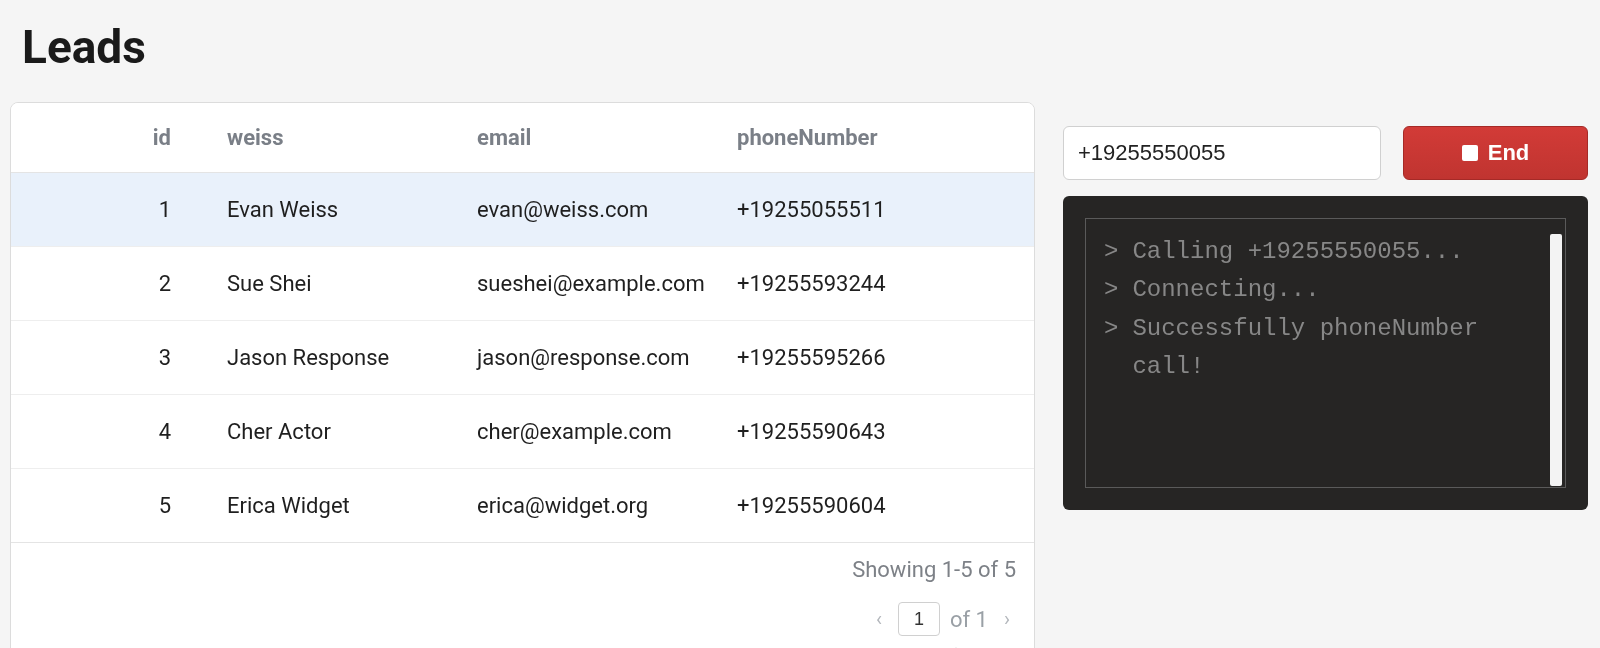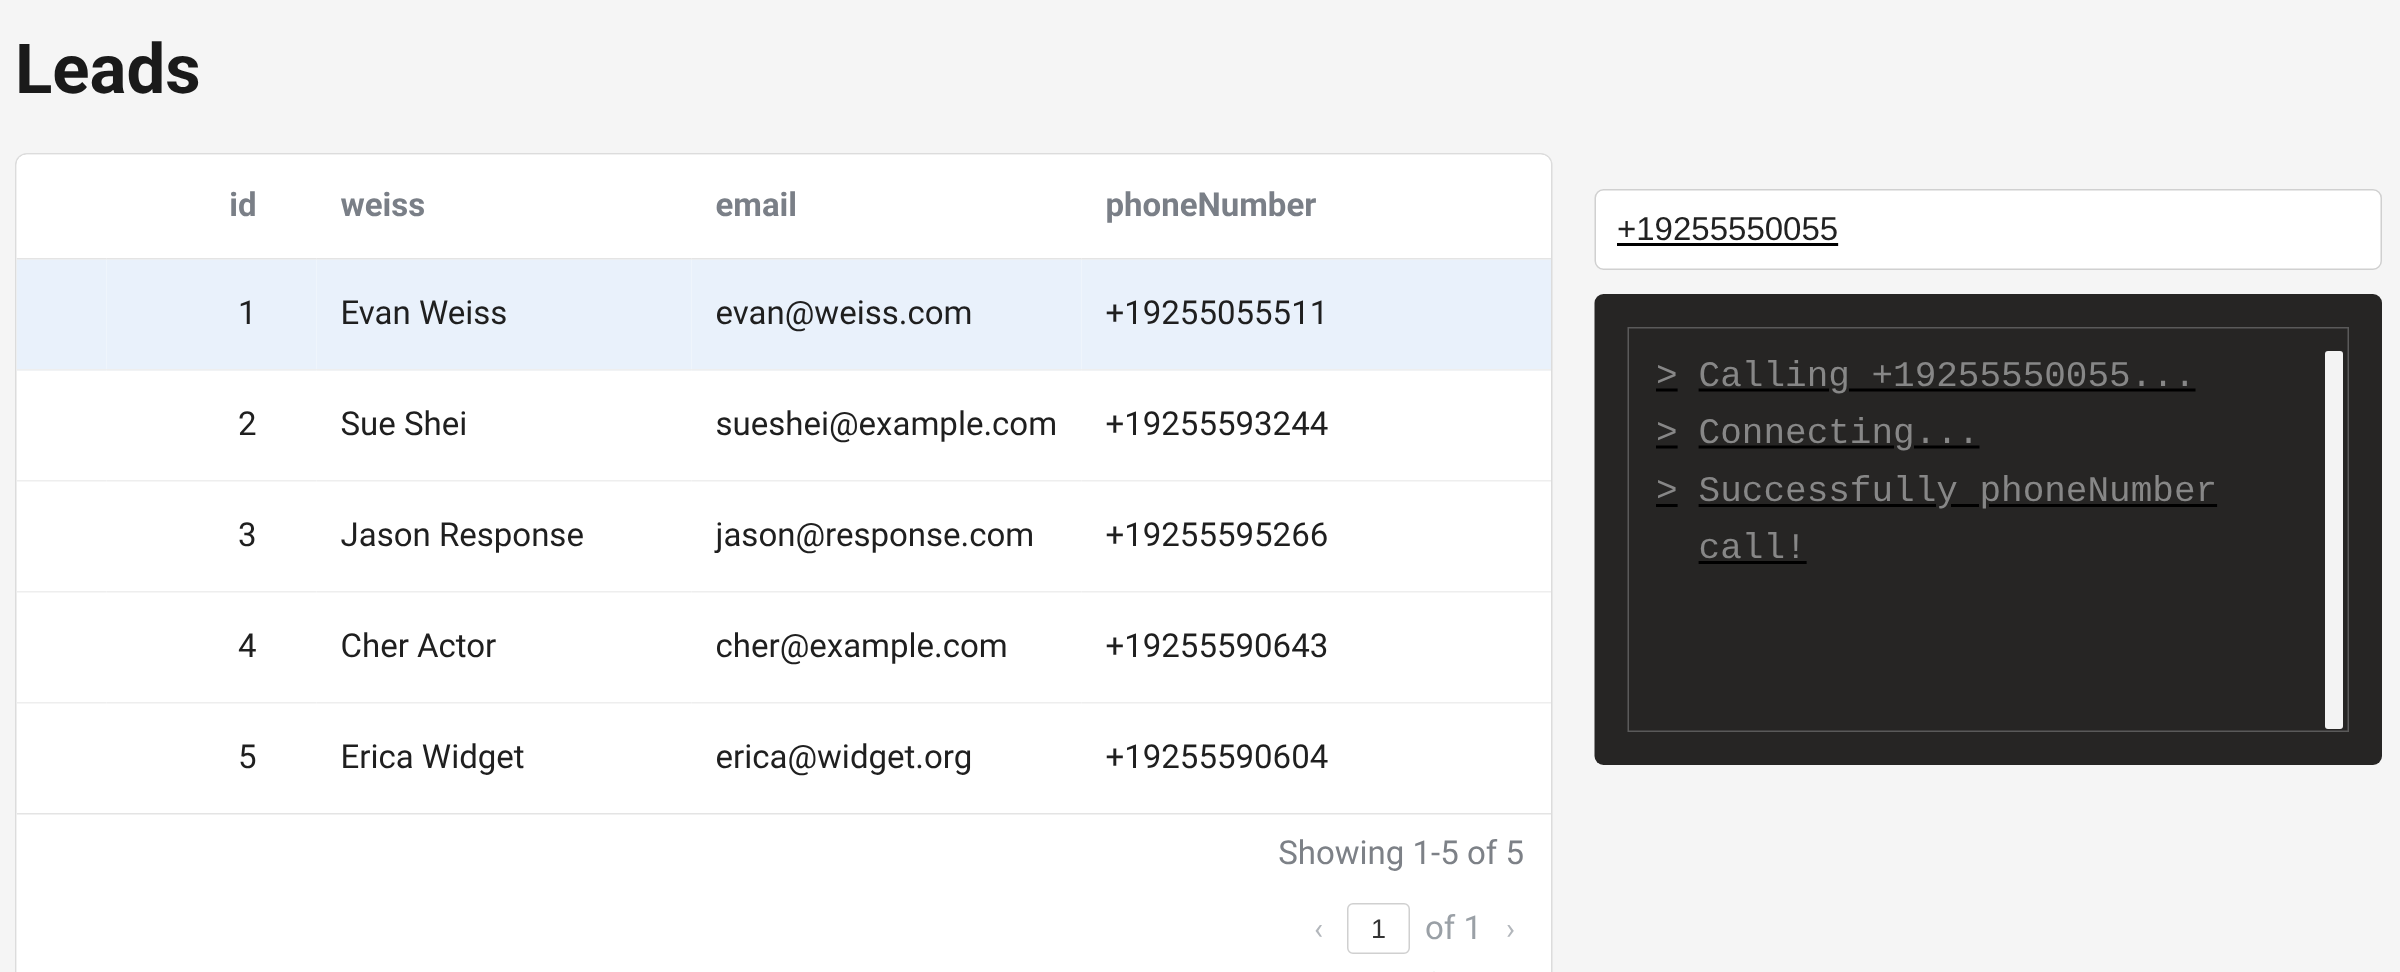--- a/index.html
+++ b/index.html
@@ -6,21 +6,21 @@
     body {
       font-family: -apple-system, BlinkMacSystemFont, "Segoe UI", Roboto, Helvetica, Arial, sans-serif;
       background: #f5f5f5;
       padding: 10px;
       width: 1600px;
     }
     h1.page-title {
       font-size: 46px;
       font-weight: 700;
       color: #1a1a1a;
-      margin: 10px 0 28px 0;
+      margin: 10px 0 28px 12px;
     }
     .main-row {
       display: flex;
       gap: 28px;
       align-items: flex-start;
     }
     .table-card {
       background: #fff;
       border: 1px solid #dcdcdc;
       border-radius: 8px;
@@ -96,21 +96,20 @@
     .footer-icons svg { display: block; }
     .footer-icons .ic { cursor: pointer; }
 
     
     .side-col {
       width: 525px;
       display: flex;
       flex-direction: column;
       gap: 16px;
       padding-top: 24px;
-      text-decoration: underline;
     }
     .dial-row {
       display: flex;
       gap: 22px;
       align-items: stretch;
     }
     .phone-input {
       flex: 1;
       height: 54px;
       border: 1px solid #d0d0d0;
@@ -255,20 +254,24 @@
             <path d="M3 4h18l-7 9v6l-4 2v-8L3 4z"></path>
           </svg>
         </span>
       </div>
     </div>
   </div>
 
   <div class="side-col">
     <div class="dial-row">
       <input class="phone-input" value="+19255550055" style="">
+      <button class="end-btn">
+        <span class="stop-sq"></span>
+        <span>End</span>
+      </button>
     </div>
     <div class="terminal">
       <div class="terminal-inner" id="terminal-inner">
           <div class="line">
             <span class="prompt">&gt;</span>
             <span class="msg">Calling +19255550055...</span>
           </div>
           <div class="line">
             <span class="prompt">&gt;</span>
             <span class="msg">Connecting...</span>

